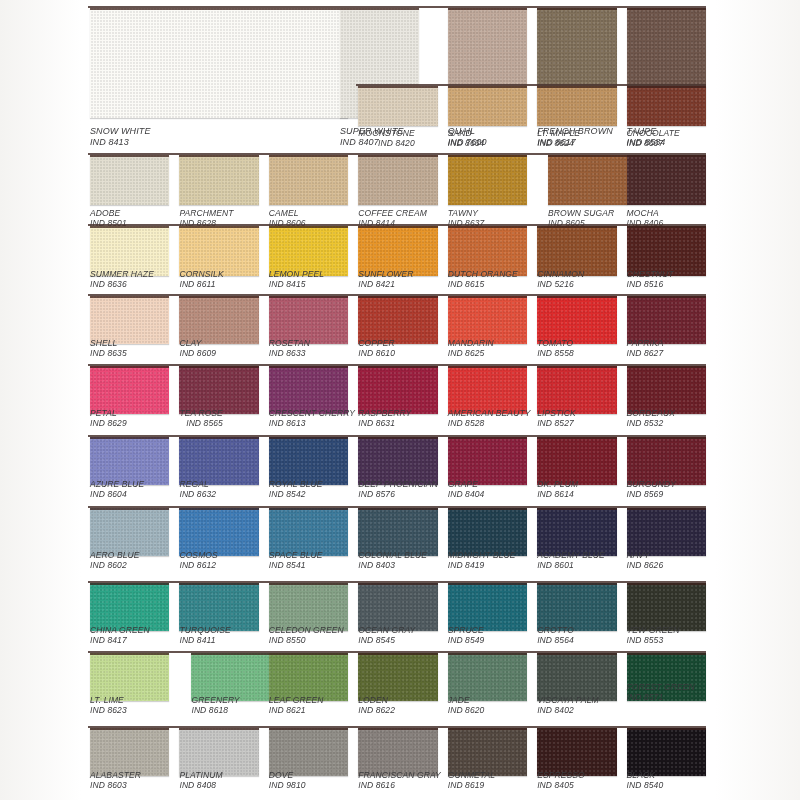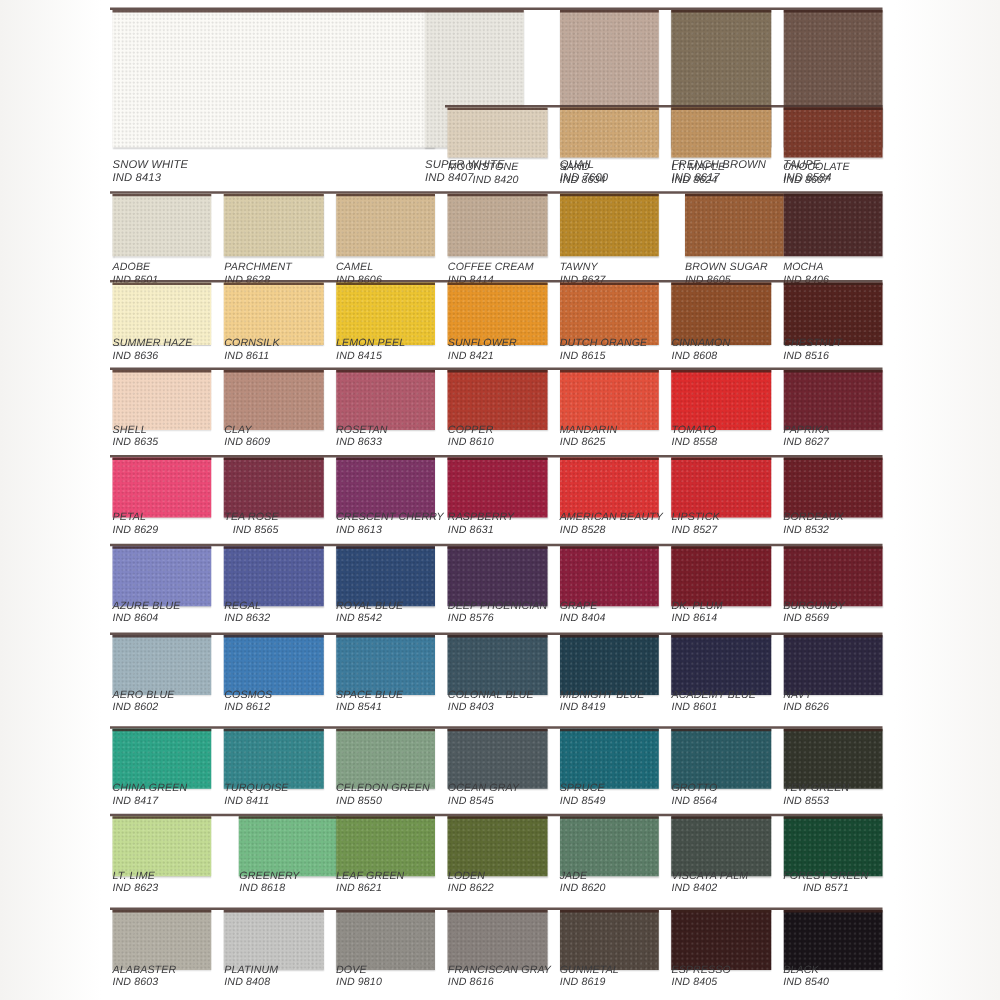--- a/index.html
+++ b/index.html
@@ -251,21 +251,21 @@
           <div class="chip" style="width: 79.4286px; height: 50px; background-color: rgb(201, 106, 54); background-image: radial-gradient(circle at 1px 1px, rgba(255, 255, 255, 0.13) 0.6px, rgba(0, 0, 0, 0) 1.1px), radial-gradient(circle at 2px 2px, rgba(0, 0, 0, 0.1) 0.6px, rgba(0, 0, 0, 0) 1.1px);"></div>
           <div class="label" style="left: 0px; top: 43px;">
             <span class="nm">DUTCH ORANGE</span>
             <span class="code">IND 8615</span>
           </div>
         </div>
         <div class="swatch-cell" style="left: 537.143px; top: 226px; width: 79.4286px; height: 80px;">
           <div class="chip" style="width: 79.4286px; height: 50px; background-color: rgb(143, 79, 42); background-image: radial-gradient(circle at 1px 1px, rgba(255, 255, 255, 0.13) 0.6px, rgba(0, 0, 0, 0) 1.1px), radial-gradient(circle at 2px 2px, rgba(0, 0, 0, 0.1) 0.6px, rgba(0, 0, 0, 0) 1.1px);"></div>
           <div class="label" style="left: 0px; top: 43px;">
             <span class="nm">CINNAMON</span>
-            <span class="code">IND 8608</span>
+            <span class="code">IND 5216</span>
           </div>
         </div>
         <div class="swatch-cell" style="left: 626.571px; top: 226px; width: 79.4286px; height: 80px;">
           <div class="chip" style="width: 79.4286px; height: 50px; background-color: rgb(84, 35, 31); background-image: radial-gradient(circle at 1px 1px, rgba(255, 255, 255, 0.13) 0.6px, rgba(0, 0, 0, 0) 1.1px), radial-gradient(circle at 2px 2px, rgba(0, 0, 0, 0.1) 0.6px, rgba(0, 0, 0, 0) 1.1px);"></div>
           <div class="label" style="left: 0px; top: 43px;">
             <span class="nm">CHESTNUT</span>
             <span class="code">IND 8516</span>
           </div>
         </div>
       </div>
@@ -568,21 +568,21 @@
         </div>
         <div class="swatch-cell" style="left: 537.143px; top: 653px; width: 79.4286px; height: 78px;">
           <div class="chip" style="width: 79.4286px; height: 48px; background-color: rgb(70, 80, 74); background-image: radial-gradient(circle at 1px 1px, rgba(255, 255, 255, 0.13) 0.6px, rgba(0, 0, 0, 0) 1.1px), radial-gradient(circle at 2px 2px, rgba(0, 0, 0, 0.1) 0.6px, rgba(0, 0, 0, 0) 1.1px);"></div>
           <div class="label" style="left: 0px; top: 42px;">
             <span class="nm">VISCAYA PALM</span>
             <span class="code">IND 8402</span>
           </div>
         </div>
         <div class="swatch-cell" style="left: 626.571px; top: 653px; width: 79.4286px; height: 78px;">
           <div class="chip" style="width: 79.4286px; height: 48px; background-color: rgb(24, 74, 50); background-image: radial-gradient(circle at 1px 1px, rgba(255, 255, 255, 0.13) 0.6px, rgba(0, 0, 0, 0) 1.1px), radial-gradient(circle at 2px 2px, rgba(0, 0, 0, 0.1) 0.6px, rgba(0, 0, 0, 0) 1.1px);"></div>
-          <div class="label" style="left: 0px; top: 42px; text-align: center;">
+          <div class="label" style="left: 0px; top: 29px;">
             <span class="nm">FOREST GREEN</span>
             <span class="code">IND 8571</span>
           </div>
         </div>
       </div>
       <div class="row" style="top: 0px;">
         <div class="row-rule" style="left: 88px; top: 726px; width: 618px;"></div>
         <div class="swatch-cell" style="left: 90px; top: 728px; width: 79.4286px; height: 78px;">
           <div class="chip" style="width: 79.4286px; height: 48px; background-color: rgb(180, 176, 165); background-image: radial-gradient(circle at 1px 1px, rgba(255, 255, 255, 0.13) 0.6px, rgba(0, 0, 0, 0) 1.1px), radial-gradient(circle at 2px 2px, rgba(0, 0, 0, 0.1) 0.6px, rgba(0, 0, 0, 0) 1.1px);"></div>
           <div class="label" style="left: 0px; top: 42px;">

